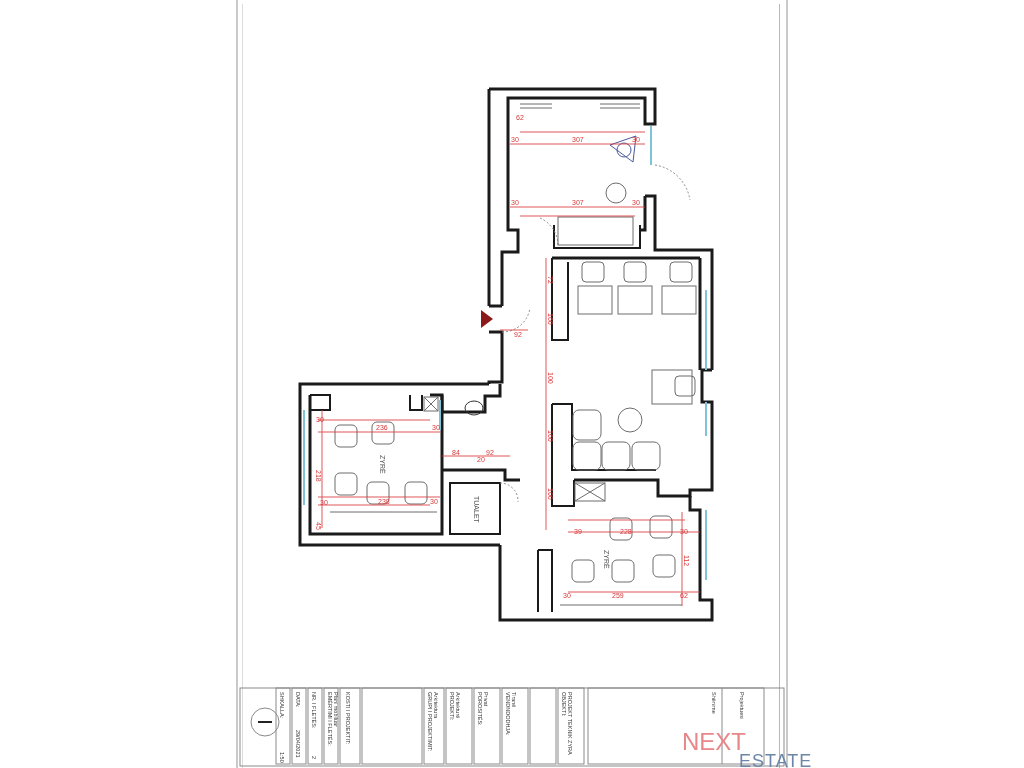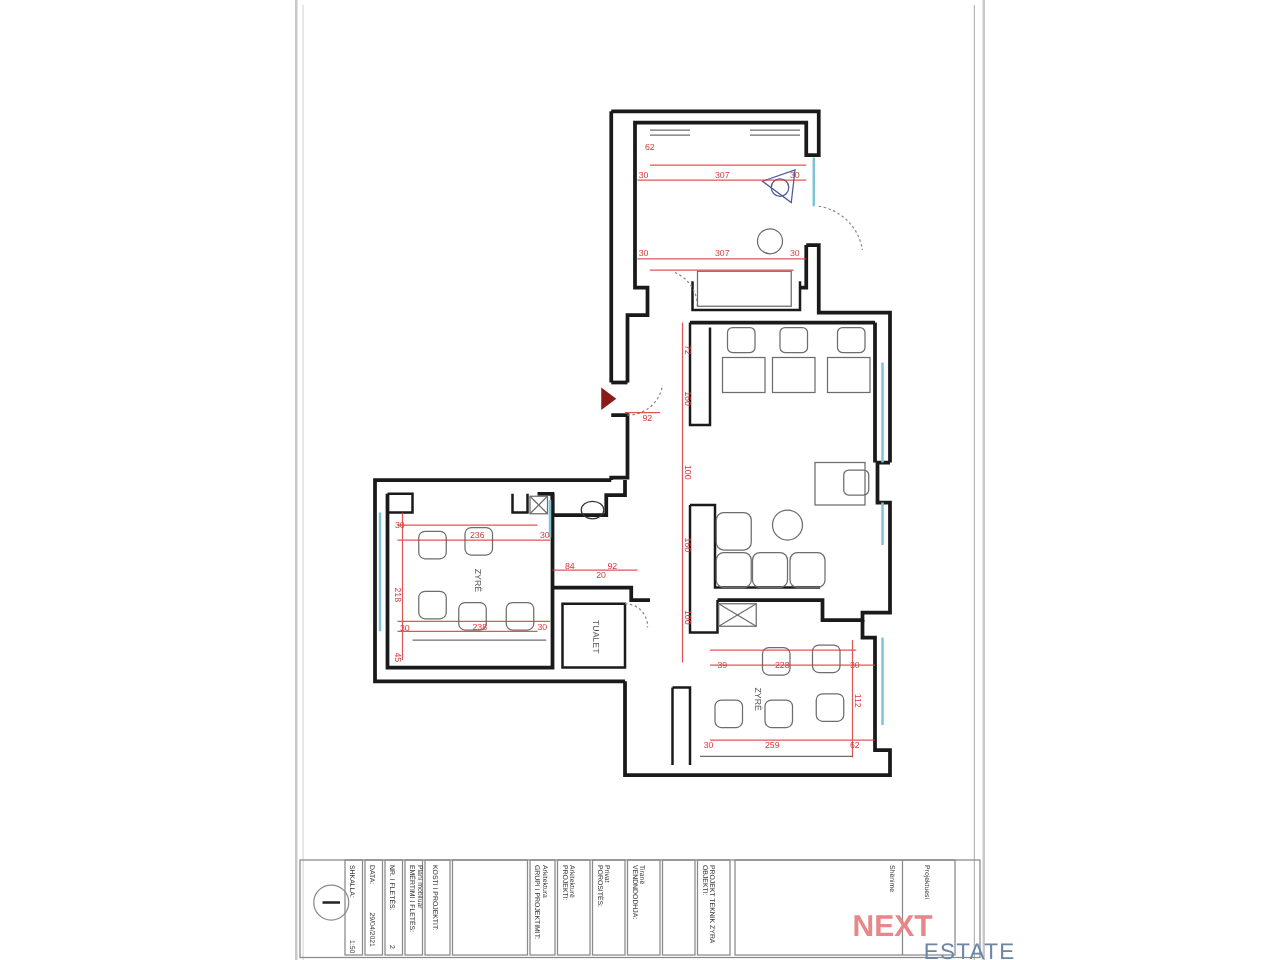--- a/index.html
+++ b/index.html
@@ -2,21 +2,21 @@
 <html><head>
 <meta charset="utf-8">
 <style>
   html, body { margin: 0; padding: 0; background: #ffffff; }
   body { width: 1024px; height: 768px; position: relative; overflow: hidden; font-family: "Liberation Sans", sans-serif; }
   .sheet { position: absolute; left: 236px; top: 0px; width: 552px; height: 768px; border-left: 2px solid #c9c9c9; border-right: 2px solid #c9c9c9; box-sizing: border-box; }
   .sheet-inner { position: absolute; left: 4px; right: 6px; top: 4px; bottom: 0; border-left: 1px solid #dcdcdc; border-right: 1px solid #b8b8b8; }
   svg.plan { position: absolute; left: 0; top: 0; }
   .tb-text { font-family: "Liberation Sans", sans-serif; }
   .logo { position: absolute; left: 682px; top: 728px; width: 110px; height: 40px; }
-  .logo .next { position: absolute; left: 0; top: 0; font-size: 24px; font-weight: bold; color: #e8878a; letter-spacing: 0px; font-family: "Liberation Sans", sans-serif; }
+  .logo .next { position: absolute; left: 0; top: 0; font-size: 24px; font-weight: normal; color: #e8878a; letter-spacing: 0px; font-family: "Liberation Sans", sans-serif; }
   .logo .real { position: absolute; left: 60px; top: 6px; font-size: 18px; color: #6c86a8; letter-spacing: 2px; font-family: Liberation Mono, monospace; margin-top: 36px; }
   .logo .estate { position: absolute; left: 57px; top: 23px; font-size: 18px; color: #6c86a8; letter-spacing: 1px; font-family: "Liberation Sans", sans-serif; }
 </style>
 </head>
 <body>
 
 <div class="sheet">
   <div class="sheet-inner"></div>
 </div>
 

